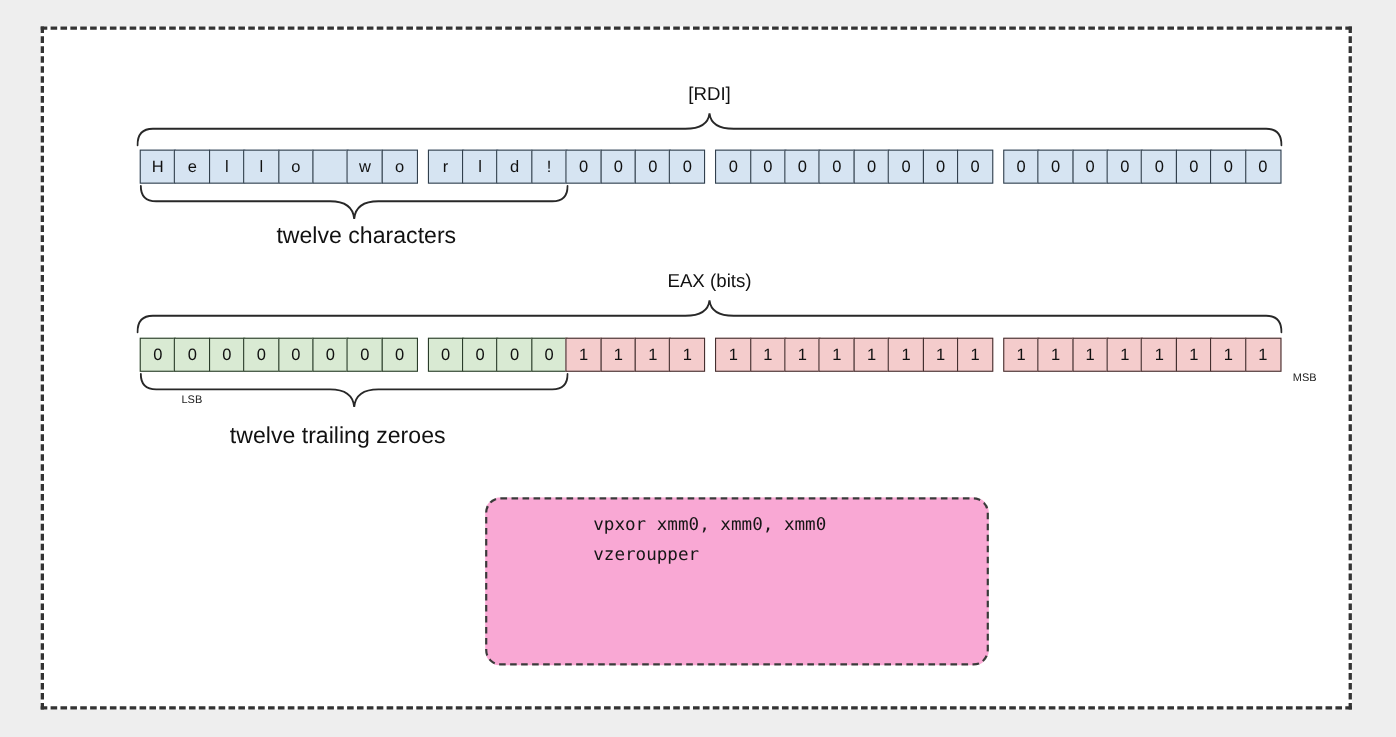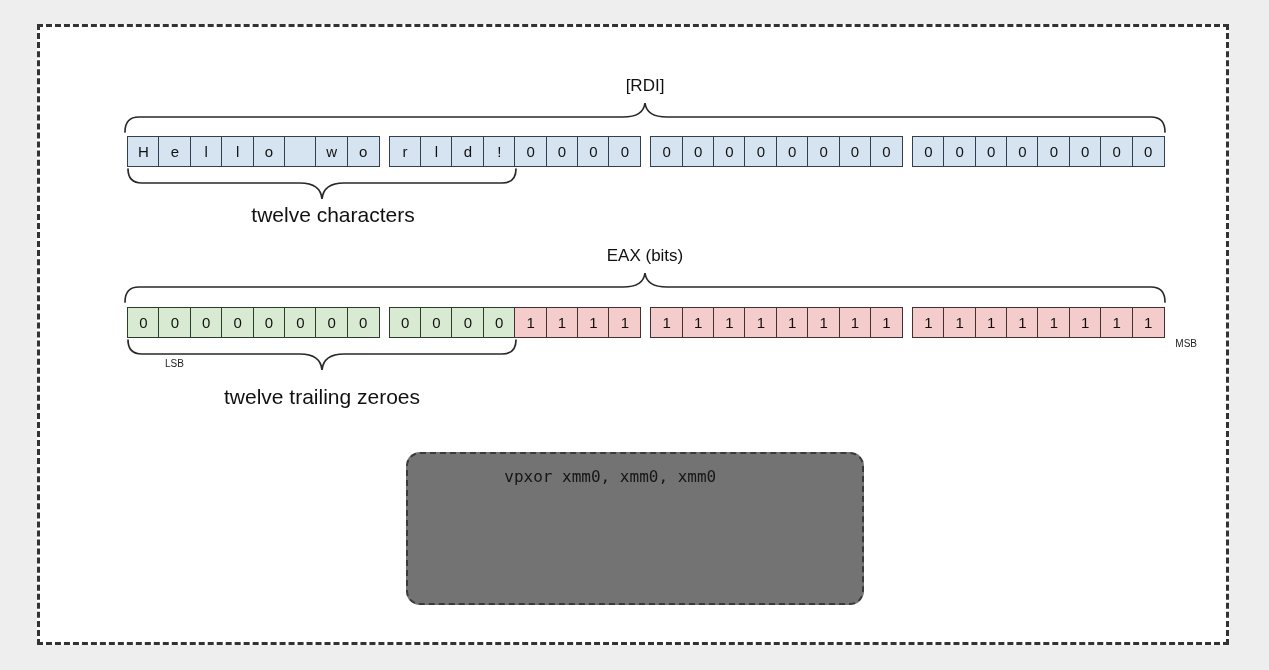--- a/index.html
+++ b/index.html
@@ -158,19 +158,20 @@
     </div>
   </div>
 
 <div class="abs tiny-label" style="left:133px;top:358px;">LSB</div>
 <div class="abs tiny-label" style="left:1040px;top:338px;width:125px;text-align:right;">MSB</div>
 
 <svg class="brace abs" style="left:127px;top:339px;" width="390" height="33" viewBox="0 0 390 33">
   <path d="M 1,1 Q 1,15 15,15 L 173,15 C 187,15 194,20 195,31 C 196,20 203,15 217,15 L 375,15 Q 389,15 389,1"></path>
 </svg>
 
-<div class="abs center-label big-label" style="left:127px;top:385px;width:390px;">twelve trailing zeroes</div>
+<div class="abs center-label big-label" style="left:112px;top:385px;width:390px;">twelve trailing zeroes</div>
 
-<div class="code-box" style="background: #737373;">
+<div class="code-box" style="background: #f9a8d4; margin-left: 35px;">
   <div>
       <div class="code-line">  vpxor xmm0, xmm0, xmm0</div>
+      <div class="code-line">  vzeroupper</div>
     </div>
 </div>
 
 </body></html>

